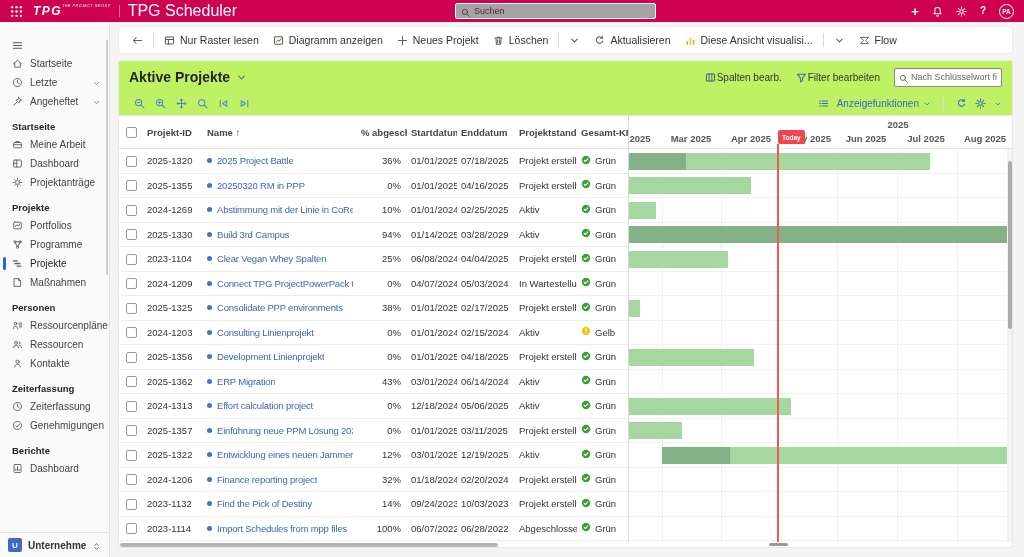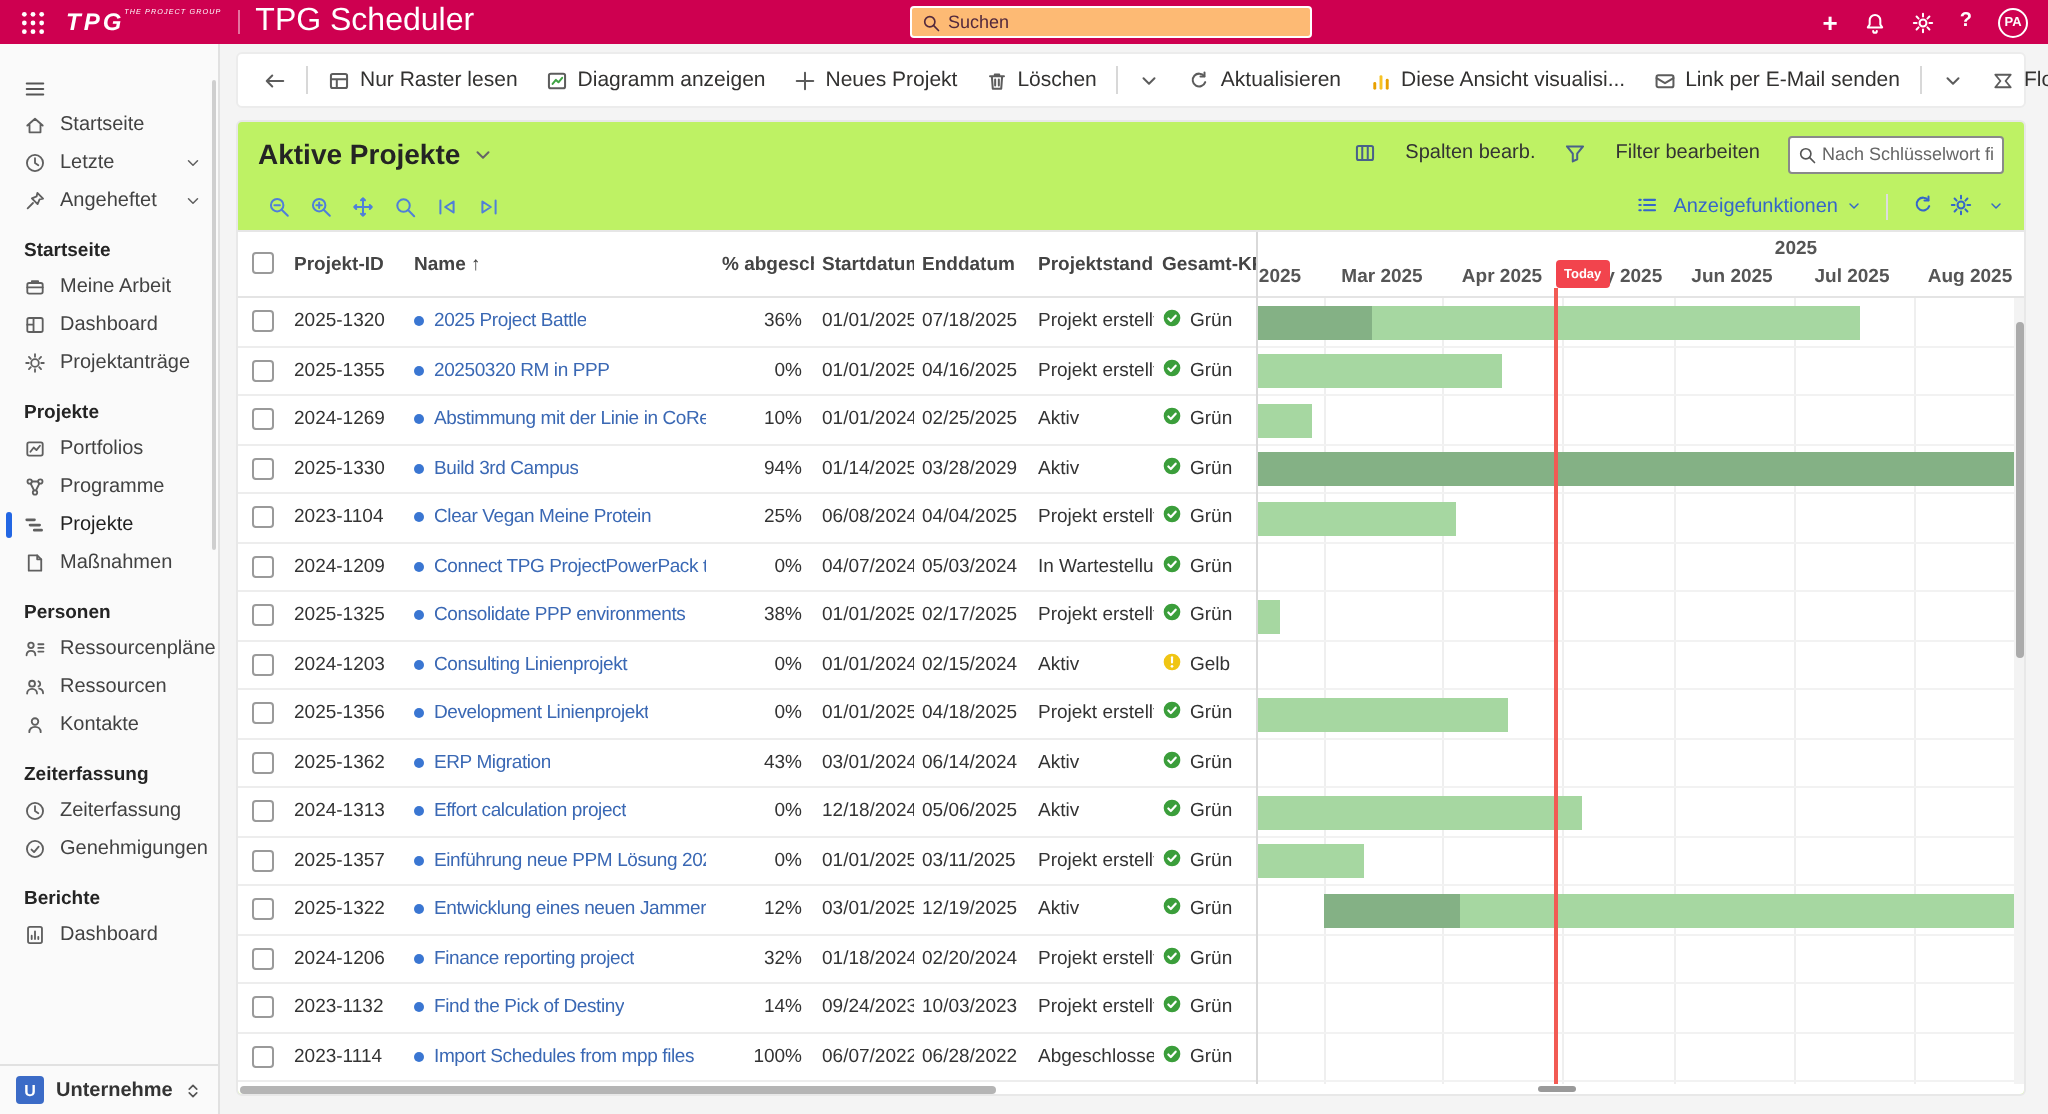--- a/index.html
+++ b/index.html
@@ -8,21 +8,21 @@
 input{font:inherit;outline:none}
 .ic{display:inline-block;vertical-align:middle;fill:none;stroke:currentColor;stroke-width:1.1;stroke-linecap:round;stroke-linejoin:round;width:11px;height:11px}
 
 .topbar{position:absolute;top:0;left:0;right:0;height:22px;background:#CE0050;display:flex;align-items:center;color:#fff;padding:0 10px;z-index:30}
 .waffle .ic{width:13px;height:13px}
 .logo{display:flex;flex-direction:row;line-height:1;margin:0 8px 0 10px}
 .logo-main{font-style:italic;font-weight:bold;font-size:12px;letter-spacing:1.5px}
 .logo-sub{font-size:3.6px;letter-spacing:.55px;font-style:italic}
 .tb-divider{width:1px;height:12px;background:rgba(255,255,255,.45);margin-right:8px}
 .app-title{font-size:16px}
-.tb-search{position:absolute;left:455px;top:3px;width:201px;height:16px;background:#fdba74;border:1px solid #fff;border-radius:2px;display:flex;align-items:center;padding:0 5px;gap:4px;color:#53293d}
+.tb-search{position:absolute;left:455px;top:3px;width:201px;height:16px;background:#a3a3a3;border:1px solid #fff;border-radius:2px;display:flex;align-items:center;padding:0 5px;gap:4px;color:#53293d}
 .tb-search .ic{width:9px;height:9px}
 .tb-search input{border:none;background:transparent;font-size:9px;color:#53293d;width:100%}
 .tb-search input::placeholder{color:#53293d}
 .tb-right{margin-left:auto;display:flex;align-items:center;gap:13px}
 .tb-right .ic{width:11px;height:11px}
 .tb-plus{font-size:13px;line-height:1;font-weight:bold}
 .avatar{width:15px;height:15px;border-radius:50%;border:1px solid #fff;font-size:6.5px;display:flex;align-items:center;justify-content:center;font-weight:bold}
 
 .sidebar{position:absolute;top:22px;left:0;width:110px;bottom:0;background:#FAFAFA;border-right:1px solid #E1E1E1;display:flex;flex-direction:column;z-index:20}
 .sb-scroll{flex:1;overflow:hidden;position:relative;padding-top:12px}
@@ -44,21 +44,21 @@
 .commandbar{position:absolute;left:8px;right:11px;top:4px;height:28px;background:#fff;border-radius:3px;border:1px solid #ECECEC;display:flex;align-items:center;padding:0 6px}
 .cb-btn{display:flex;align-items:center;gap:5px;padding:0 7px;height:22px;color:#323130;white-space:nowrap;font-size:10.5px}
 .cb-btn .ic{color:#5c5c5c}
 .cb-div{width:1px;height:14px;background:#D8D8D8;margin:0 3px;flex:none}
 
 .card{position:absolute;left:8px;right:11px;top:38px;bottom:9px;background:#bef264;border-radius:3px;border:1px solid #E8E8E8;overflow:hidden}
 .view-header{height:28px;display:flex;align-items:center;padding:0 10px;margin-top:2px}
 .view-title{font-size:14px;font-weight:bold;color:#242424}
 .vt-chev{color:#666;margin-left:6px}
 .vh-right{margin-left:auto;display:flex;align-items:center;gap:14px}
-.vh-btn{display:flex;align-items:flex-start;gap:15px;color:#333;font-size:10px;white-space:nowrap}
+.vh-btn{display:flex;align-items:flex-end;gap:1px;color:#333;font-size:10px;white-space:nowrap}
 .vh-btn .ic{color:#49618a}
 .kw-search{width:108px;height:19px;border:1px solid #8a8a8a;border-radius:2px;display:flex;align-items:center;padding:0 4px;gap:3px;color:#555;background:#fff}
 .kw-search .ic{width:9px;height:9px;flex:none}
 .kw-search input{border:0;width:100%;font-size:9px;color:#444;background:none}
 .kw-search input::placeholder{color:#666}
 .controls{height:24px;display:flex;align-items:center;padding:0 10px}
 .zoom-ctrls{display:flex;gap:10px;color:#4F7FD9;padding-left:5px}
 .ctrl-right{margin-left:auto;display:flex;align-items:center;gap:8px;color:#3566C9;font-size:10px}
 .ctrl-right .ic{width:11px;height:11px}
 .ctrl-right .chev .ic{width:8px;height:8px}
@@ -335,27 +335,20 @@
         <button class="cb-btn">
           <span><svg class="ic" viewBox="0 0 12 12">
               <g stroke="#E8A000" stroke-width="1.6">
                 <path d="M2.6 10V7.4"></path>
                 <path d="M6 10V3.6" stroke="#F7C325"></path>
                 <path d="M9.4 10V5.6"></path>
               </g>
             </svg></span>
           <span>Diese Ansicht visualisi...</span>
         </button>
-        <button class="cb-btn">
-          <span><svg class="ic" viewBox="0 0 12 12">
-              <rect x="1.4" y="2.8" width="9.2" height="6.6" rx="1"></rect>
-              <path d="M1.4 4.4 6 7.2l4.6-2.8"></path>
-            </svg></span>
-          <span>Link per E-Mail senden</span>
-        </button>
         <span class="cb-div"></span>
         <button class="cb-btn">
           <span><svg class="ic" viewBox="0 0 12 12">
               <path d="M3 4.5 6 7.5l3-3"></path>
             </svg></span>
         </button>
         <button class="cb-btn">
           <span><svg class="ic" viewBox="0 0 12 12">
               <path d="M1.8 2.6h8.4L7.4 6l2.8 3.4H1.8L4.6 6z" stroke-width="1"></path>
             </svg></span>
@@ -533,21 +526,21 @@
                     <path d="M3.8 6.3 5.3 7.8 8.2 4.6" stroke="#fff" stroke-width="1.3" fill="none" stroke-linecap="round" stroke-linejoin="round"></path>
                   </svg></span>
                 <span>Grün</span>
               </div>
             </div>
             <div class="trow">
               <div class="c"><span class="cb"></span></div>
               <div class="c">2023-1104</div>
               <div class="c name">
                 <span class="dot"></span>
-                <span class="plink">Clear Vegan Meine Protein</span>
+                <span class="plink">Clear Vegan Whey Spalten</span>
               </div>
               <div class="c pct">25%</div>
               <div class="c">06/08/2024</div>
               <div class="c">04/04/2025</div>
               <div class="c">Projekt erstellt</div>
               <div class="c kpi">
                 <span><svg class="kpic" viewBox="0 0 12 12">
                     <circle cx="6" cy="6" r="5" fill="#3B9E3B"></circle>
                     <path d="M3.8 6.3 5.3 7.8 8.2 4.6" stroke="#fff" stroke-width="1.3" fill="none" stroke-linecap="round" stroke-linejoin="round"></path>
                   </svg></span>

